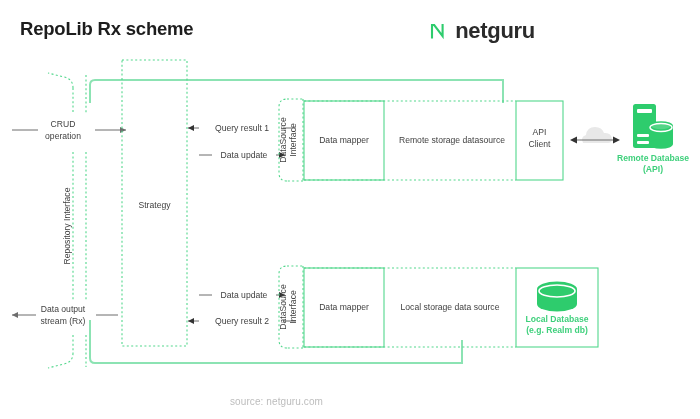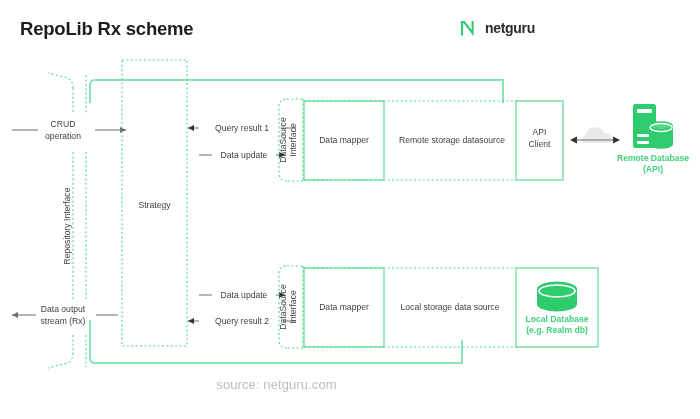--- a/index.html
+++ b/index.html
@@ -39,21 +39,21 @@
     top: 18px;
     display: flex;
     align-items: center;
     gap: 6px;
   }
   #brand-logo .brand-mark {
     display: block;
     line-height: 0;
   }
   #brand-logo .brand-text {
-    font-size: 14px;
+    font-size: 22px;
     font-weight: bold;
     color: #2b2b2b;
     letter-spacing: -0.3px;
     white-space: nowrap;
   }
   
   #diagram {
     position: absolute;
     left: 0;
     top: 0;
@@ -101,23 +101,23 @@
   .icon-green {
     fill: #2ecc6d;
   }
   .cloud-shape {
     fill: #e8e8e8;
   }
   #source-note {
     position: absolute;
     left: 0;
     right: 0;
-    bottom: 27px;
+    bottom: 12px;
     text-align: center;
-    font-size: 13px;
+    font-size: 10px;
     color: #bdbdbd;
     letter-spacing: 0.1px;
   }
 </style>
 </head>
 <body>
 
 <div id="page">
 
   <div id="page-title">RepoLib Rx scheme</div>

